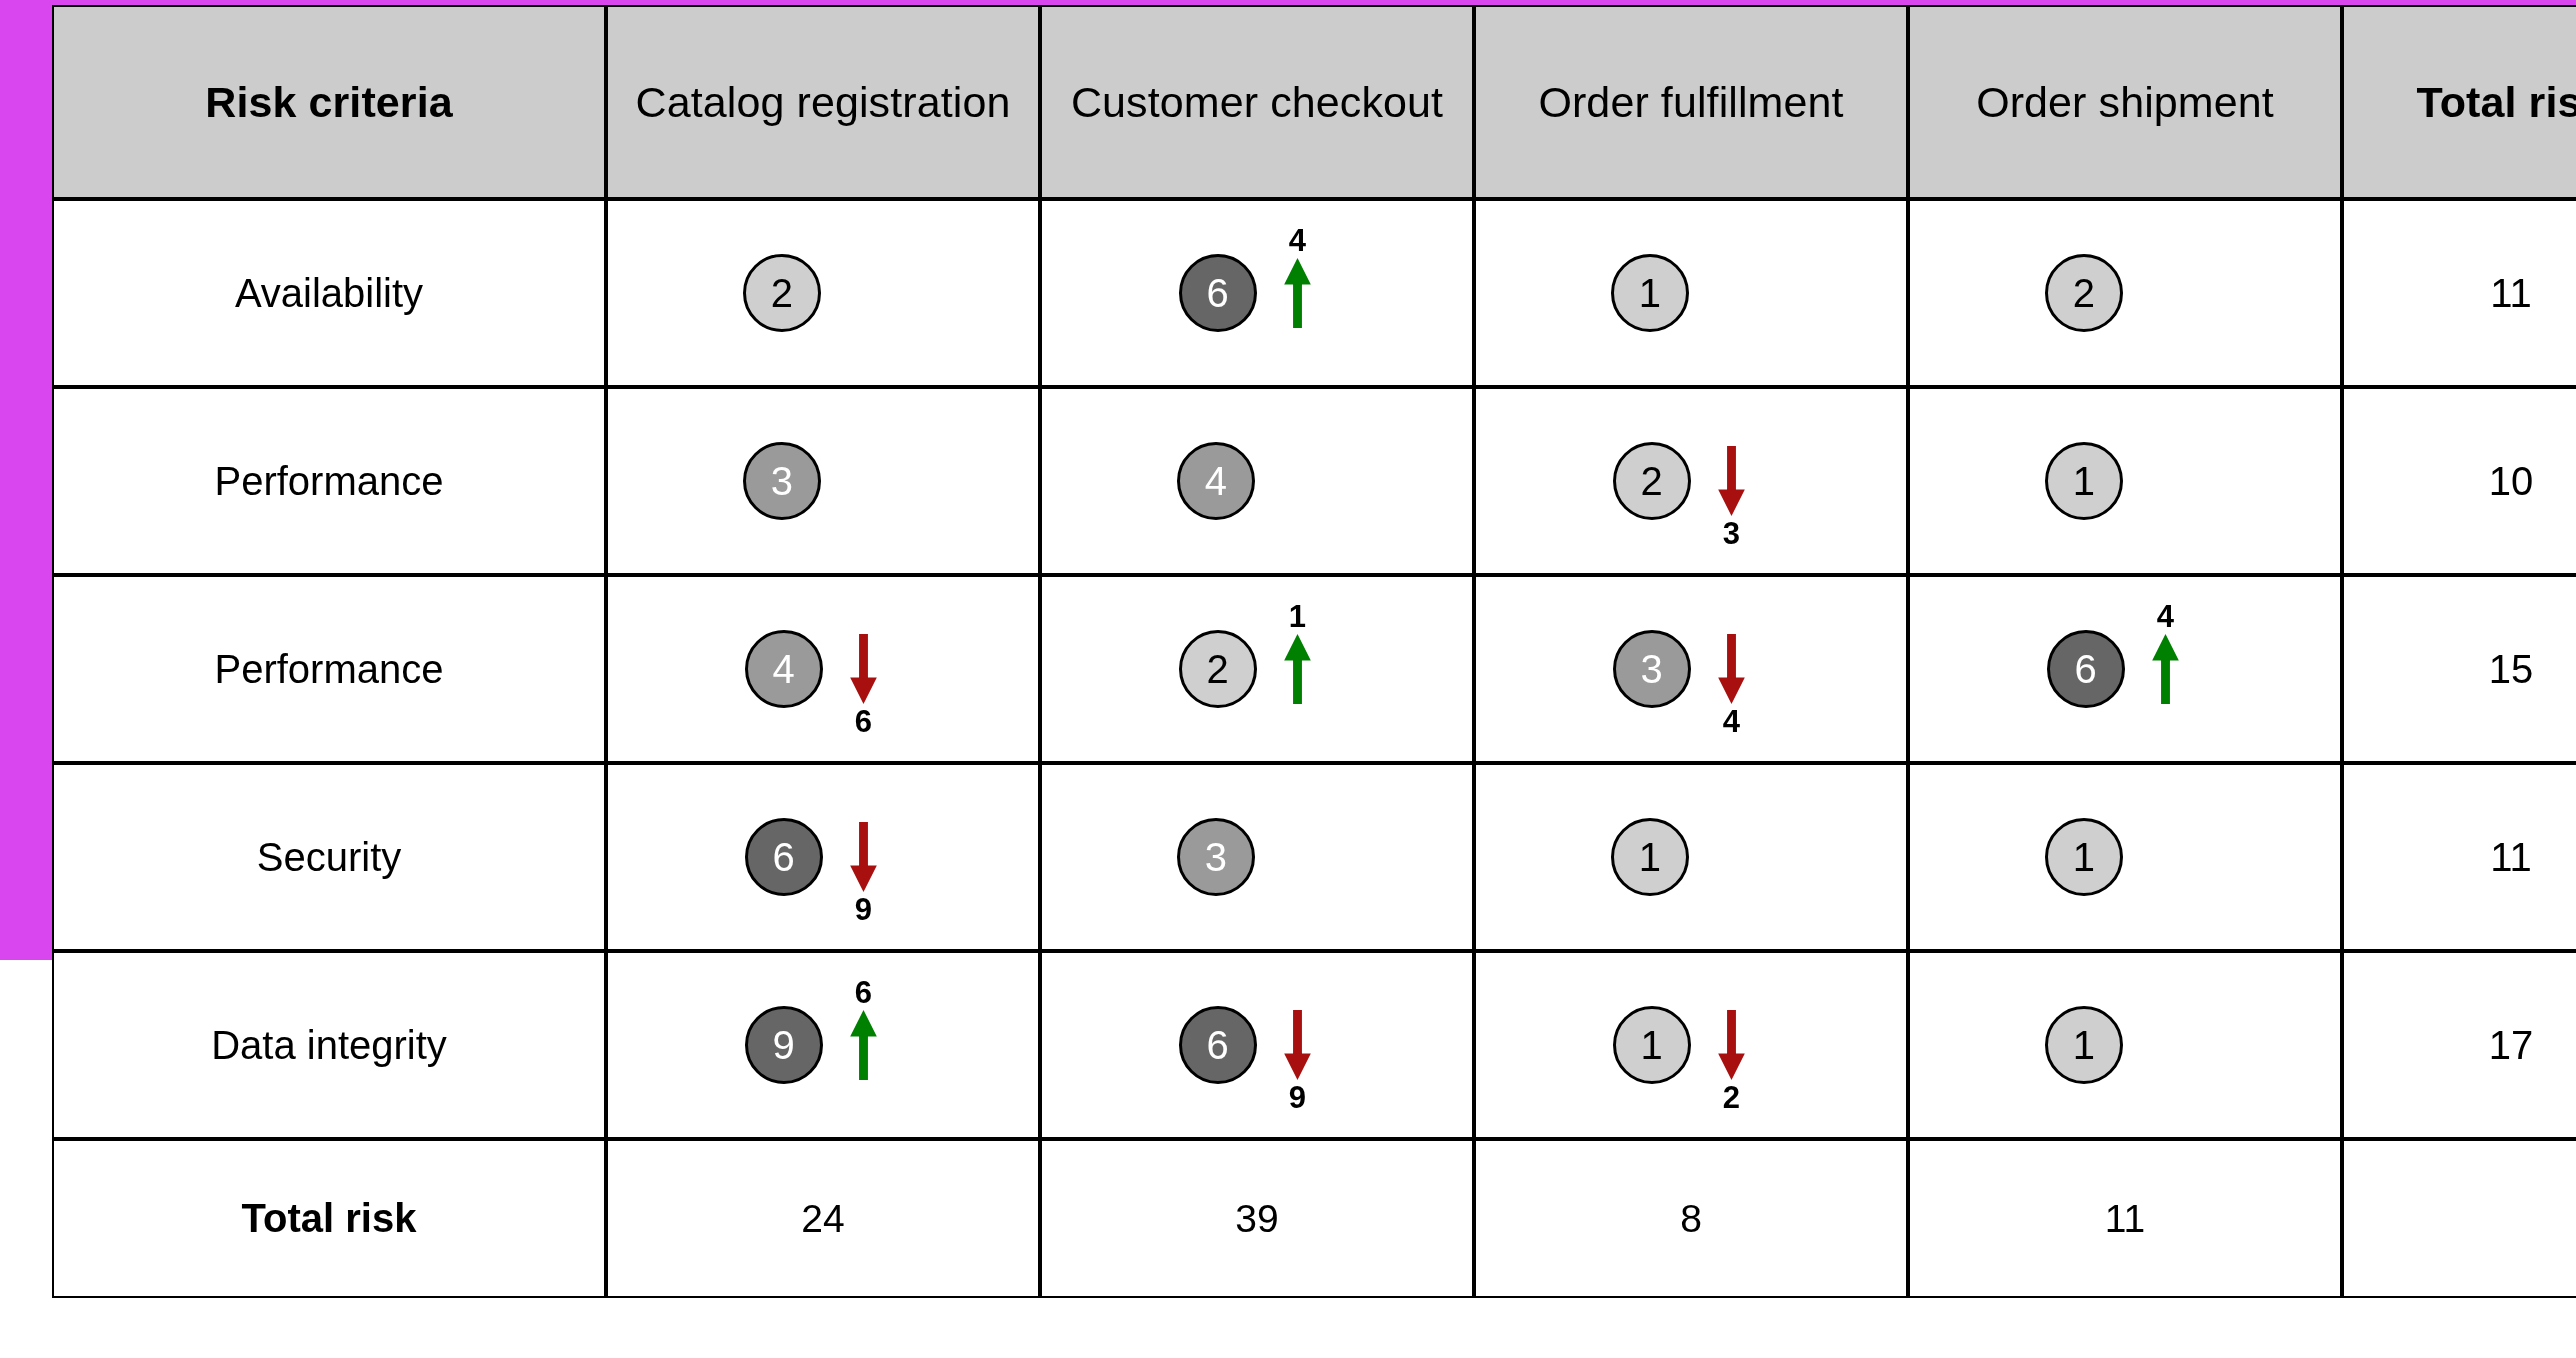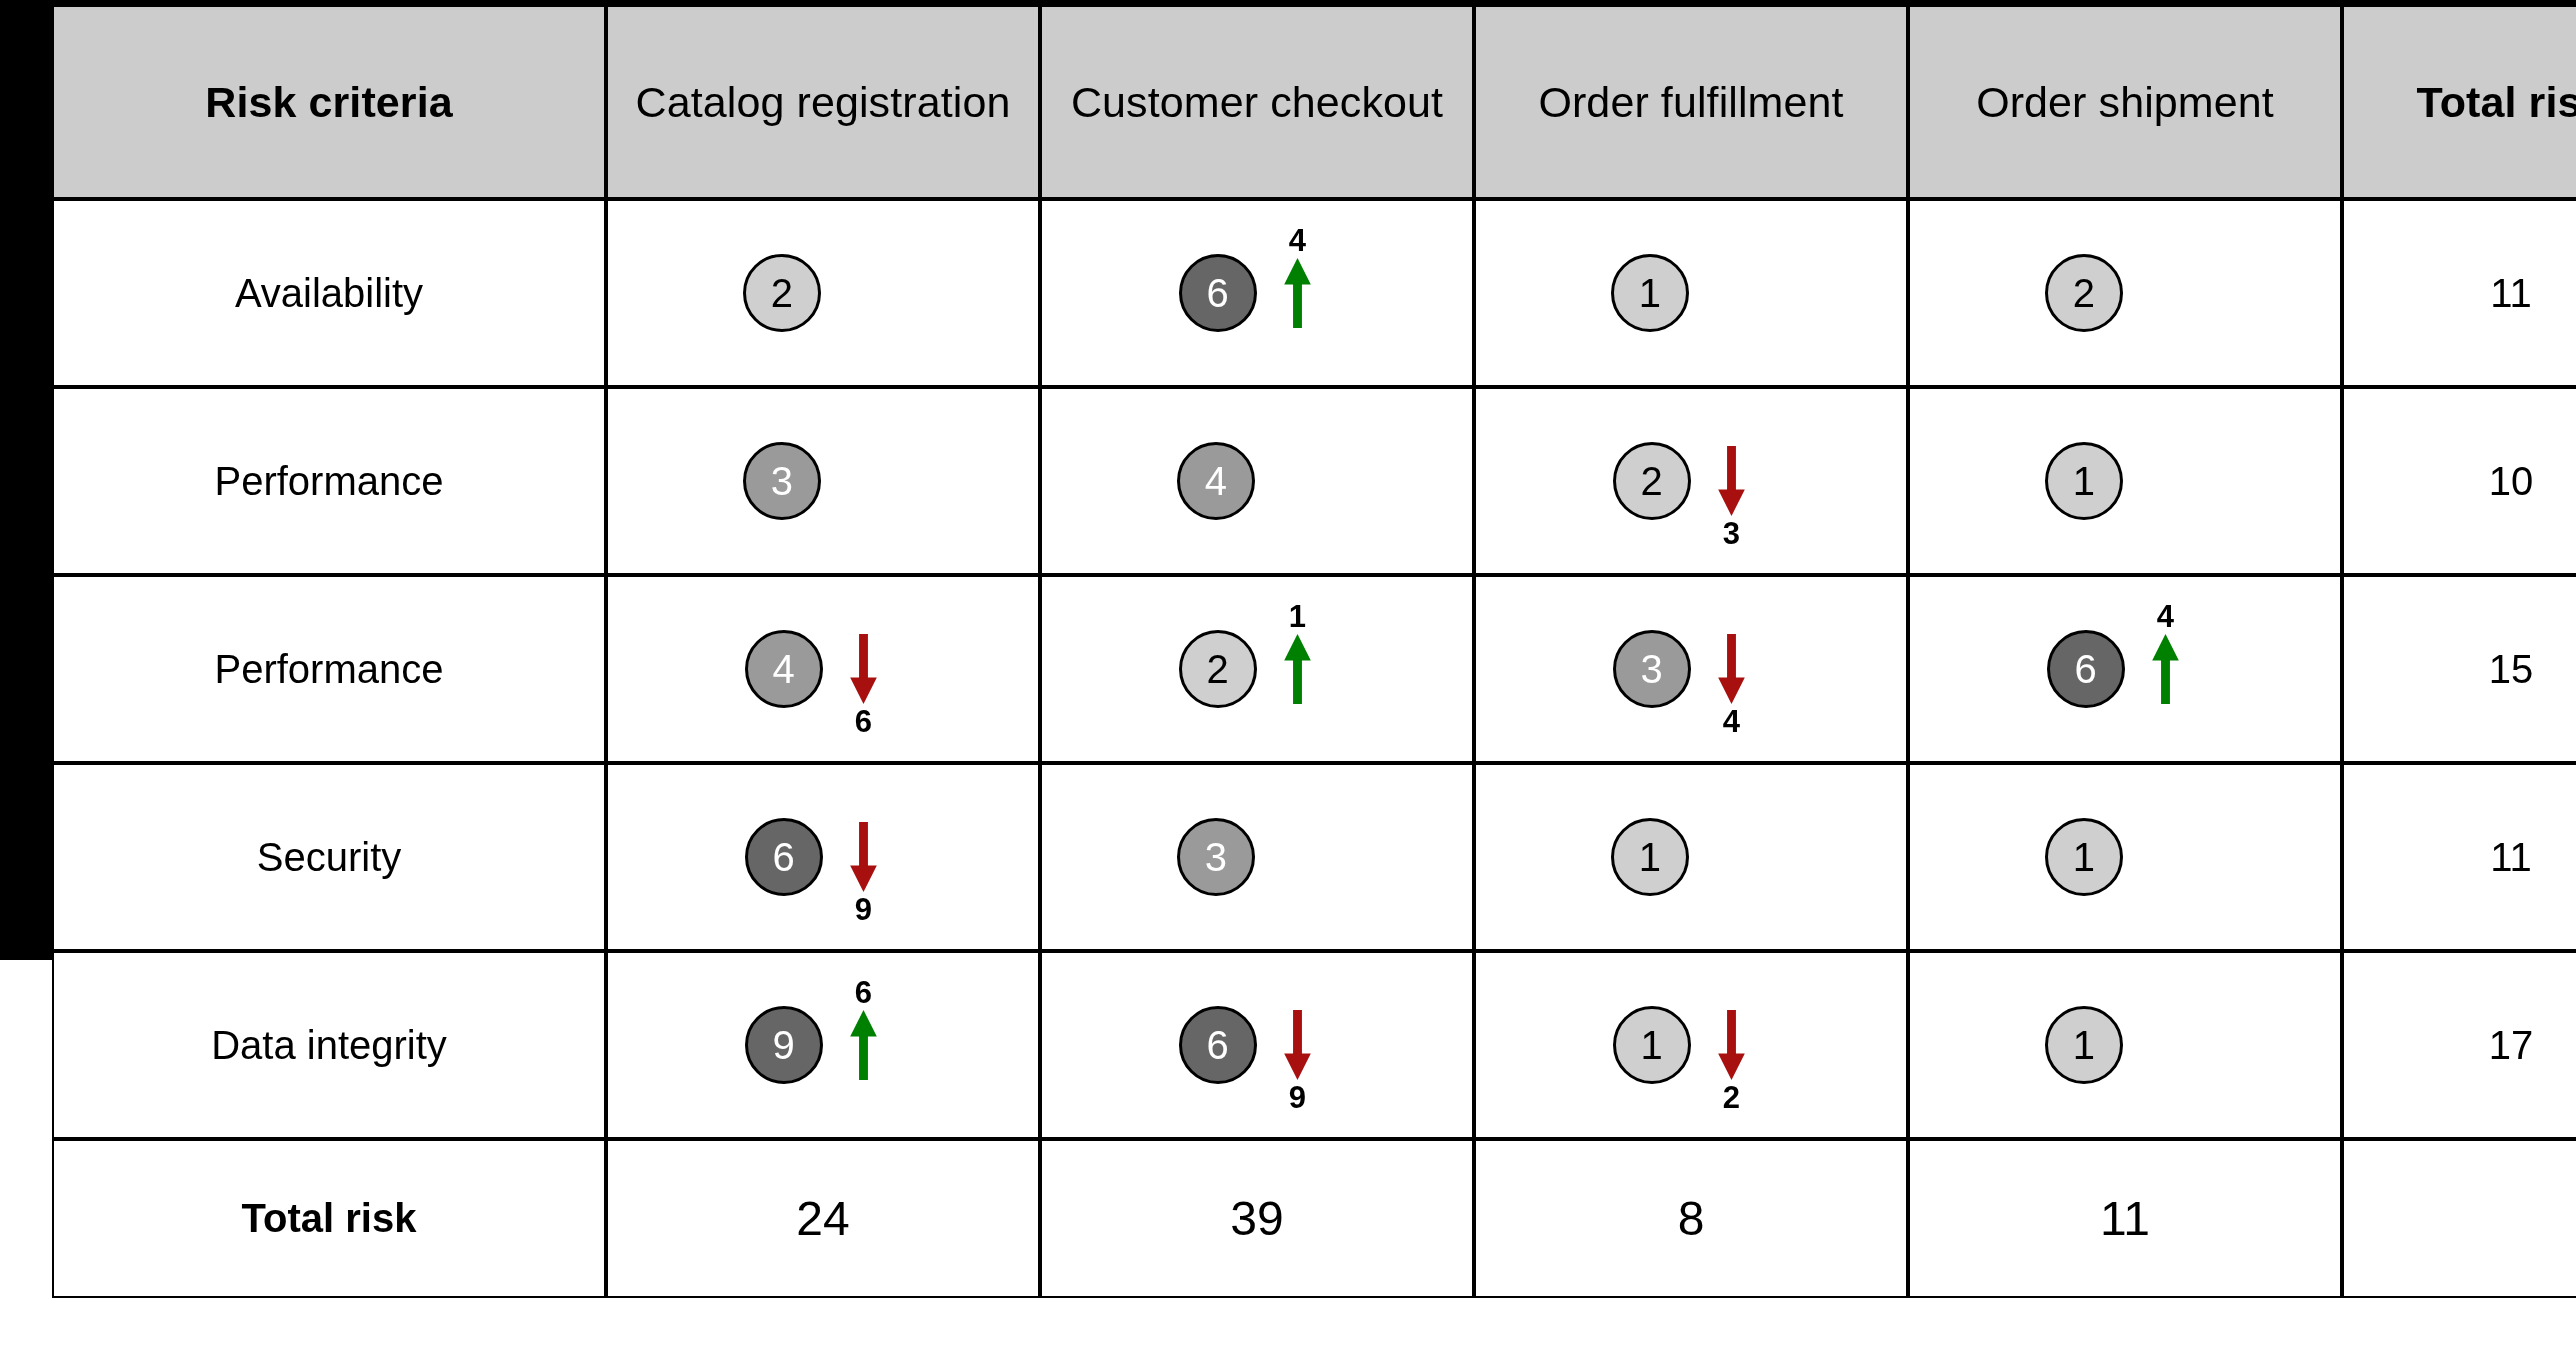--- a/index.html
+++ b/index.html
@@ -1,17 +1,17 @@
 <!DOCTYPE html>
 <html style="font-size:10.4px"><head>
 <meta charset="utf-8">
 <style>
   html,body{margin:0;padding:0;background:#ffffff;}
   body{width:2576px;height:1358px;font-family:"Liberation Sans",sans-serif;overflow:hidden;}
-  #sheet{position:relative;width:2576px;height:960px;background:#000000;}
+  #sheet{position:relative;width:2576px;height:960px;background:#d946ef;}
 
   table.matrix{
     position:absolute;
     left:52px; top:5.2px;
     border-collapse:separate;
     border-spacing:0;
     table-layout:fixed;
     width:2512px;
   }
 
@@ -48,21 +48,21 @@
     padding-left:48px;
     font-size:40px;
     color:#000;
     height:188px;
   }
   td.crit.bold{font-weight:700;}
 
   
   td.cell{height:188px;position:relative;background:#fff;}
   td.total{font-size:40px;color:#000;background:#fff;}
-  td.footnum{font-size:48px;color:#000;background:#fff;height:159px;}
+  td.footnum{font-size:39px;color:#000;background:#fff;height:159px;}
   tr.footer td.crit{height:159px;}
 
   
   .cellbox{
     display:flex;
     align-items:center;
     justify-content:center;
     height:100%;
     width:100%;
   }

